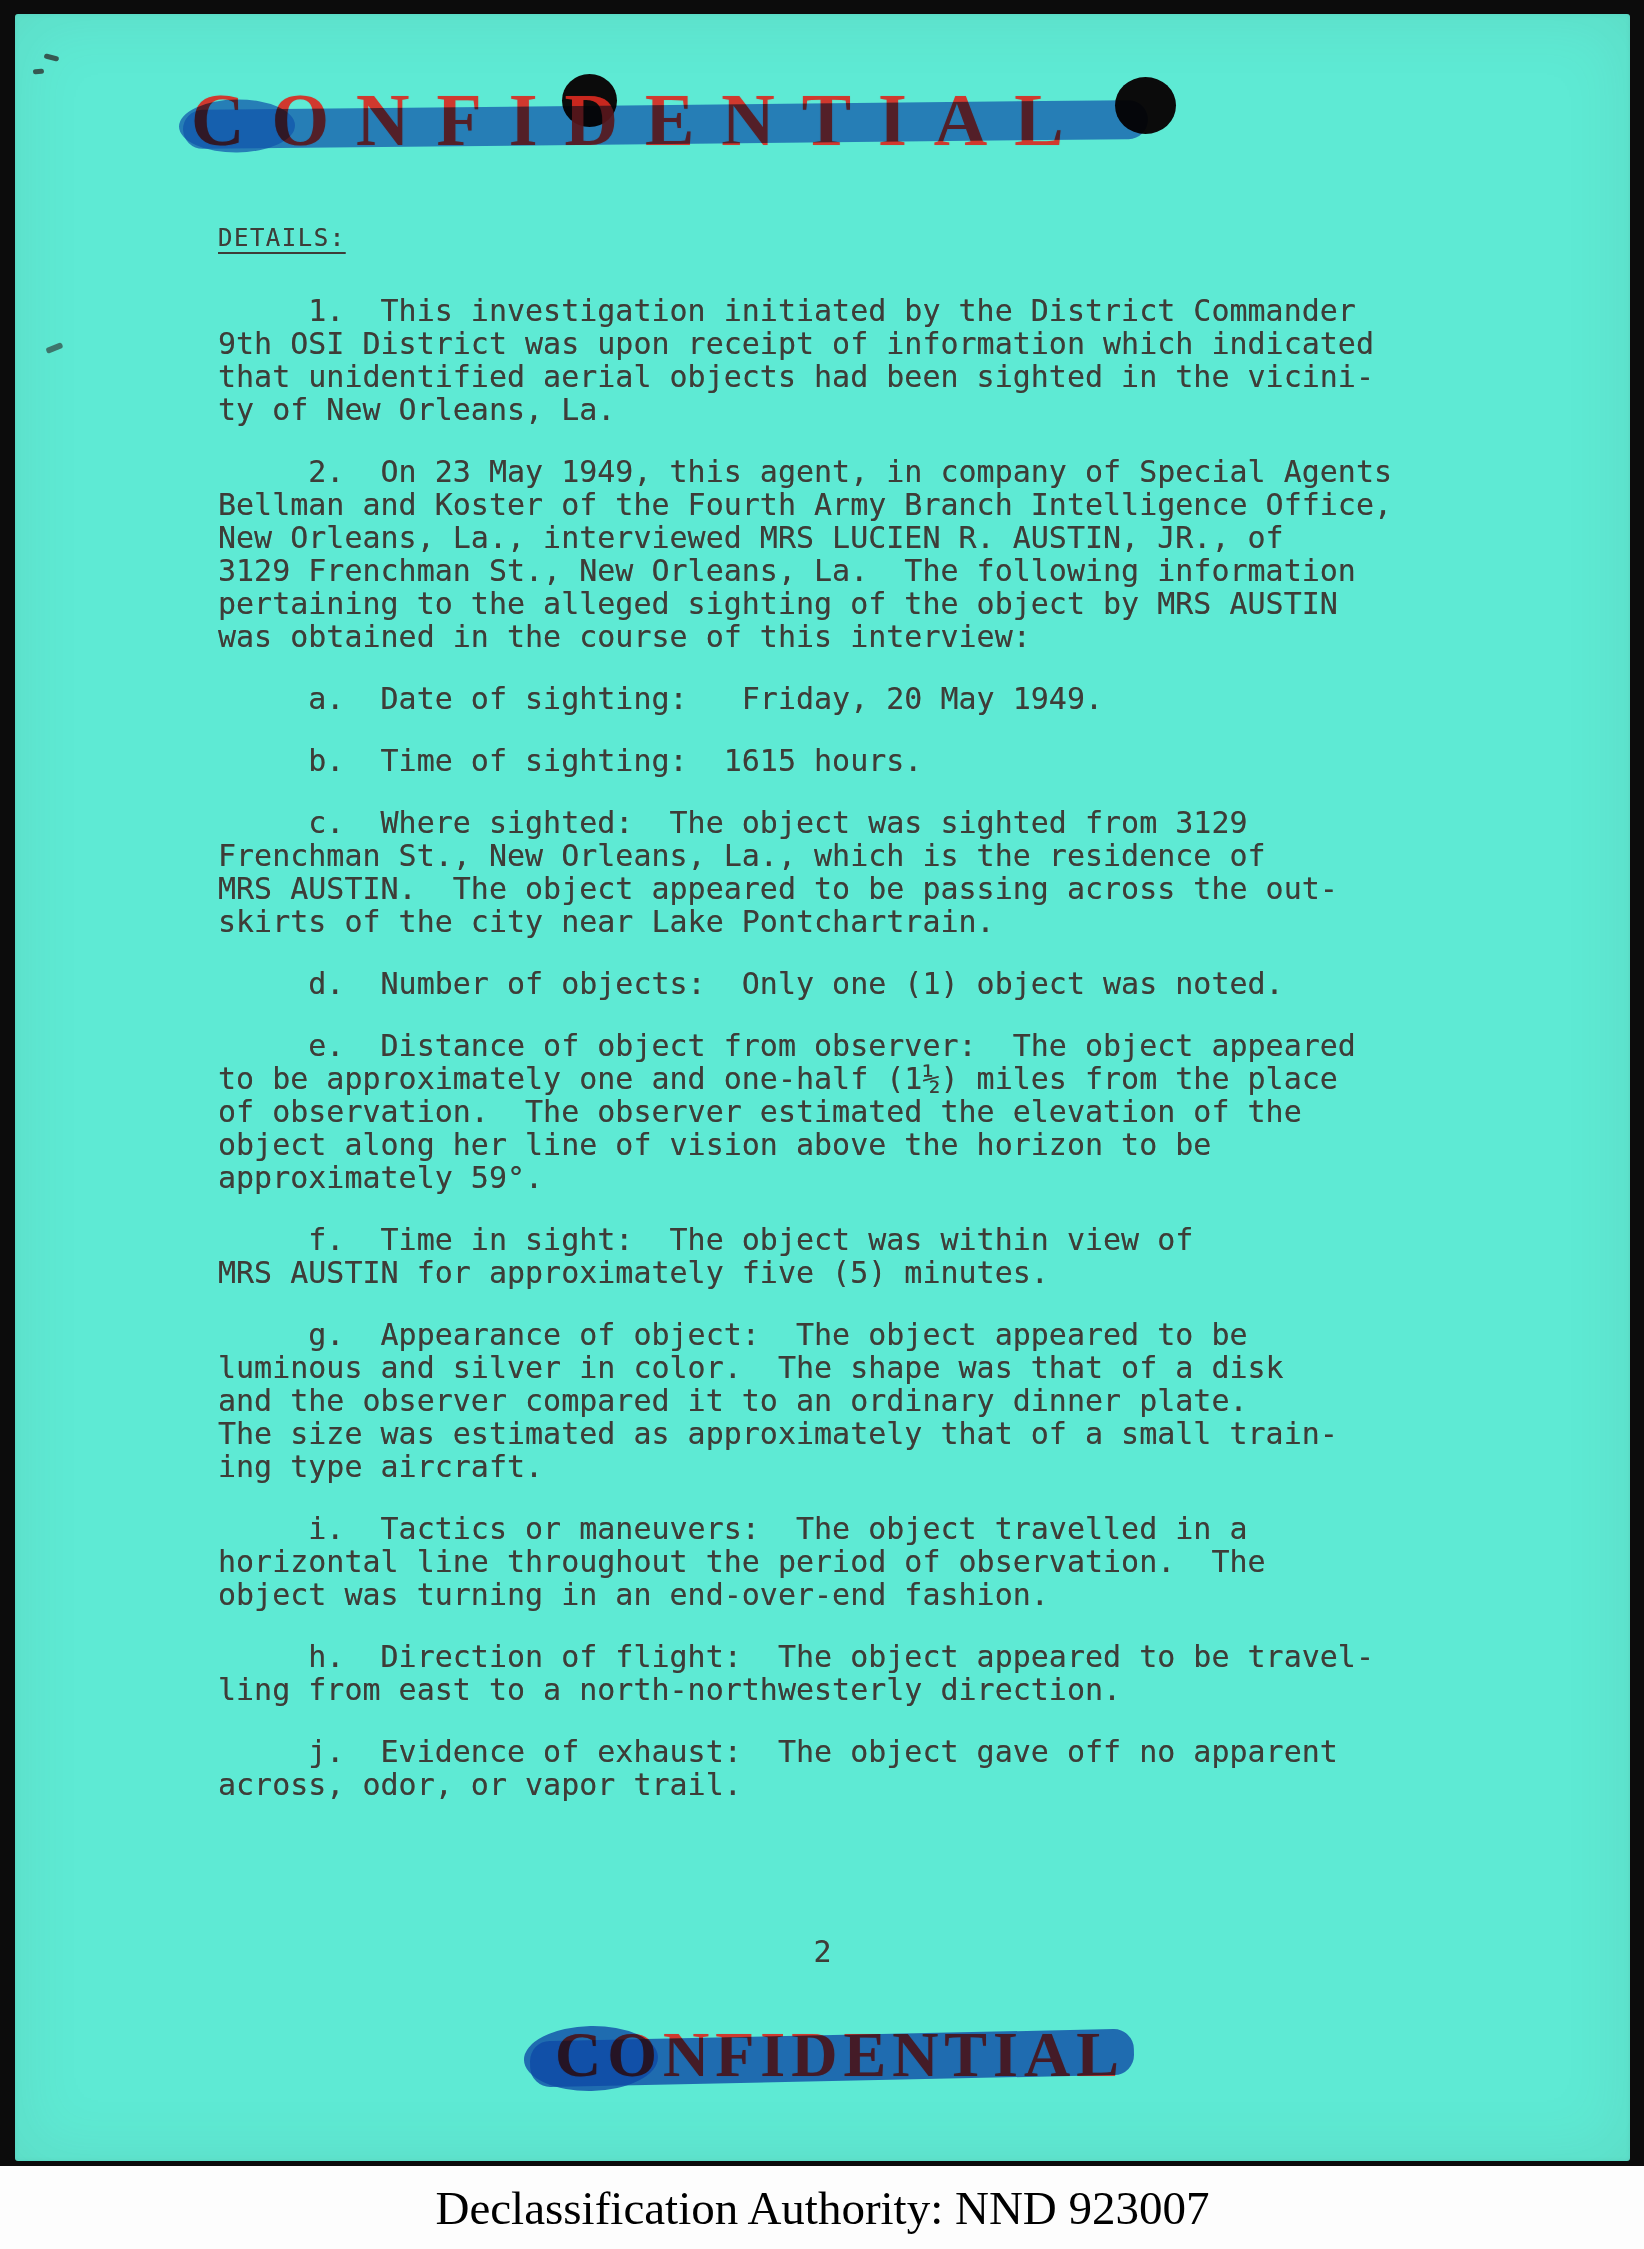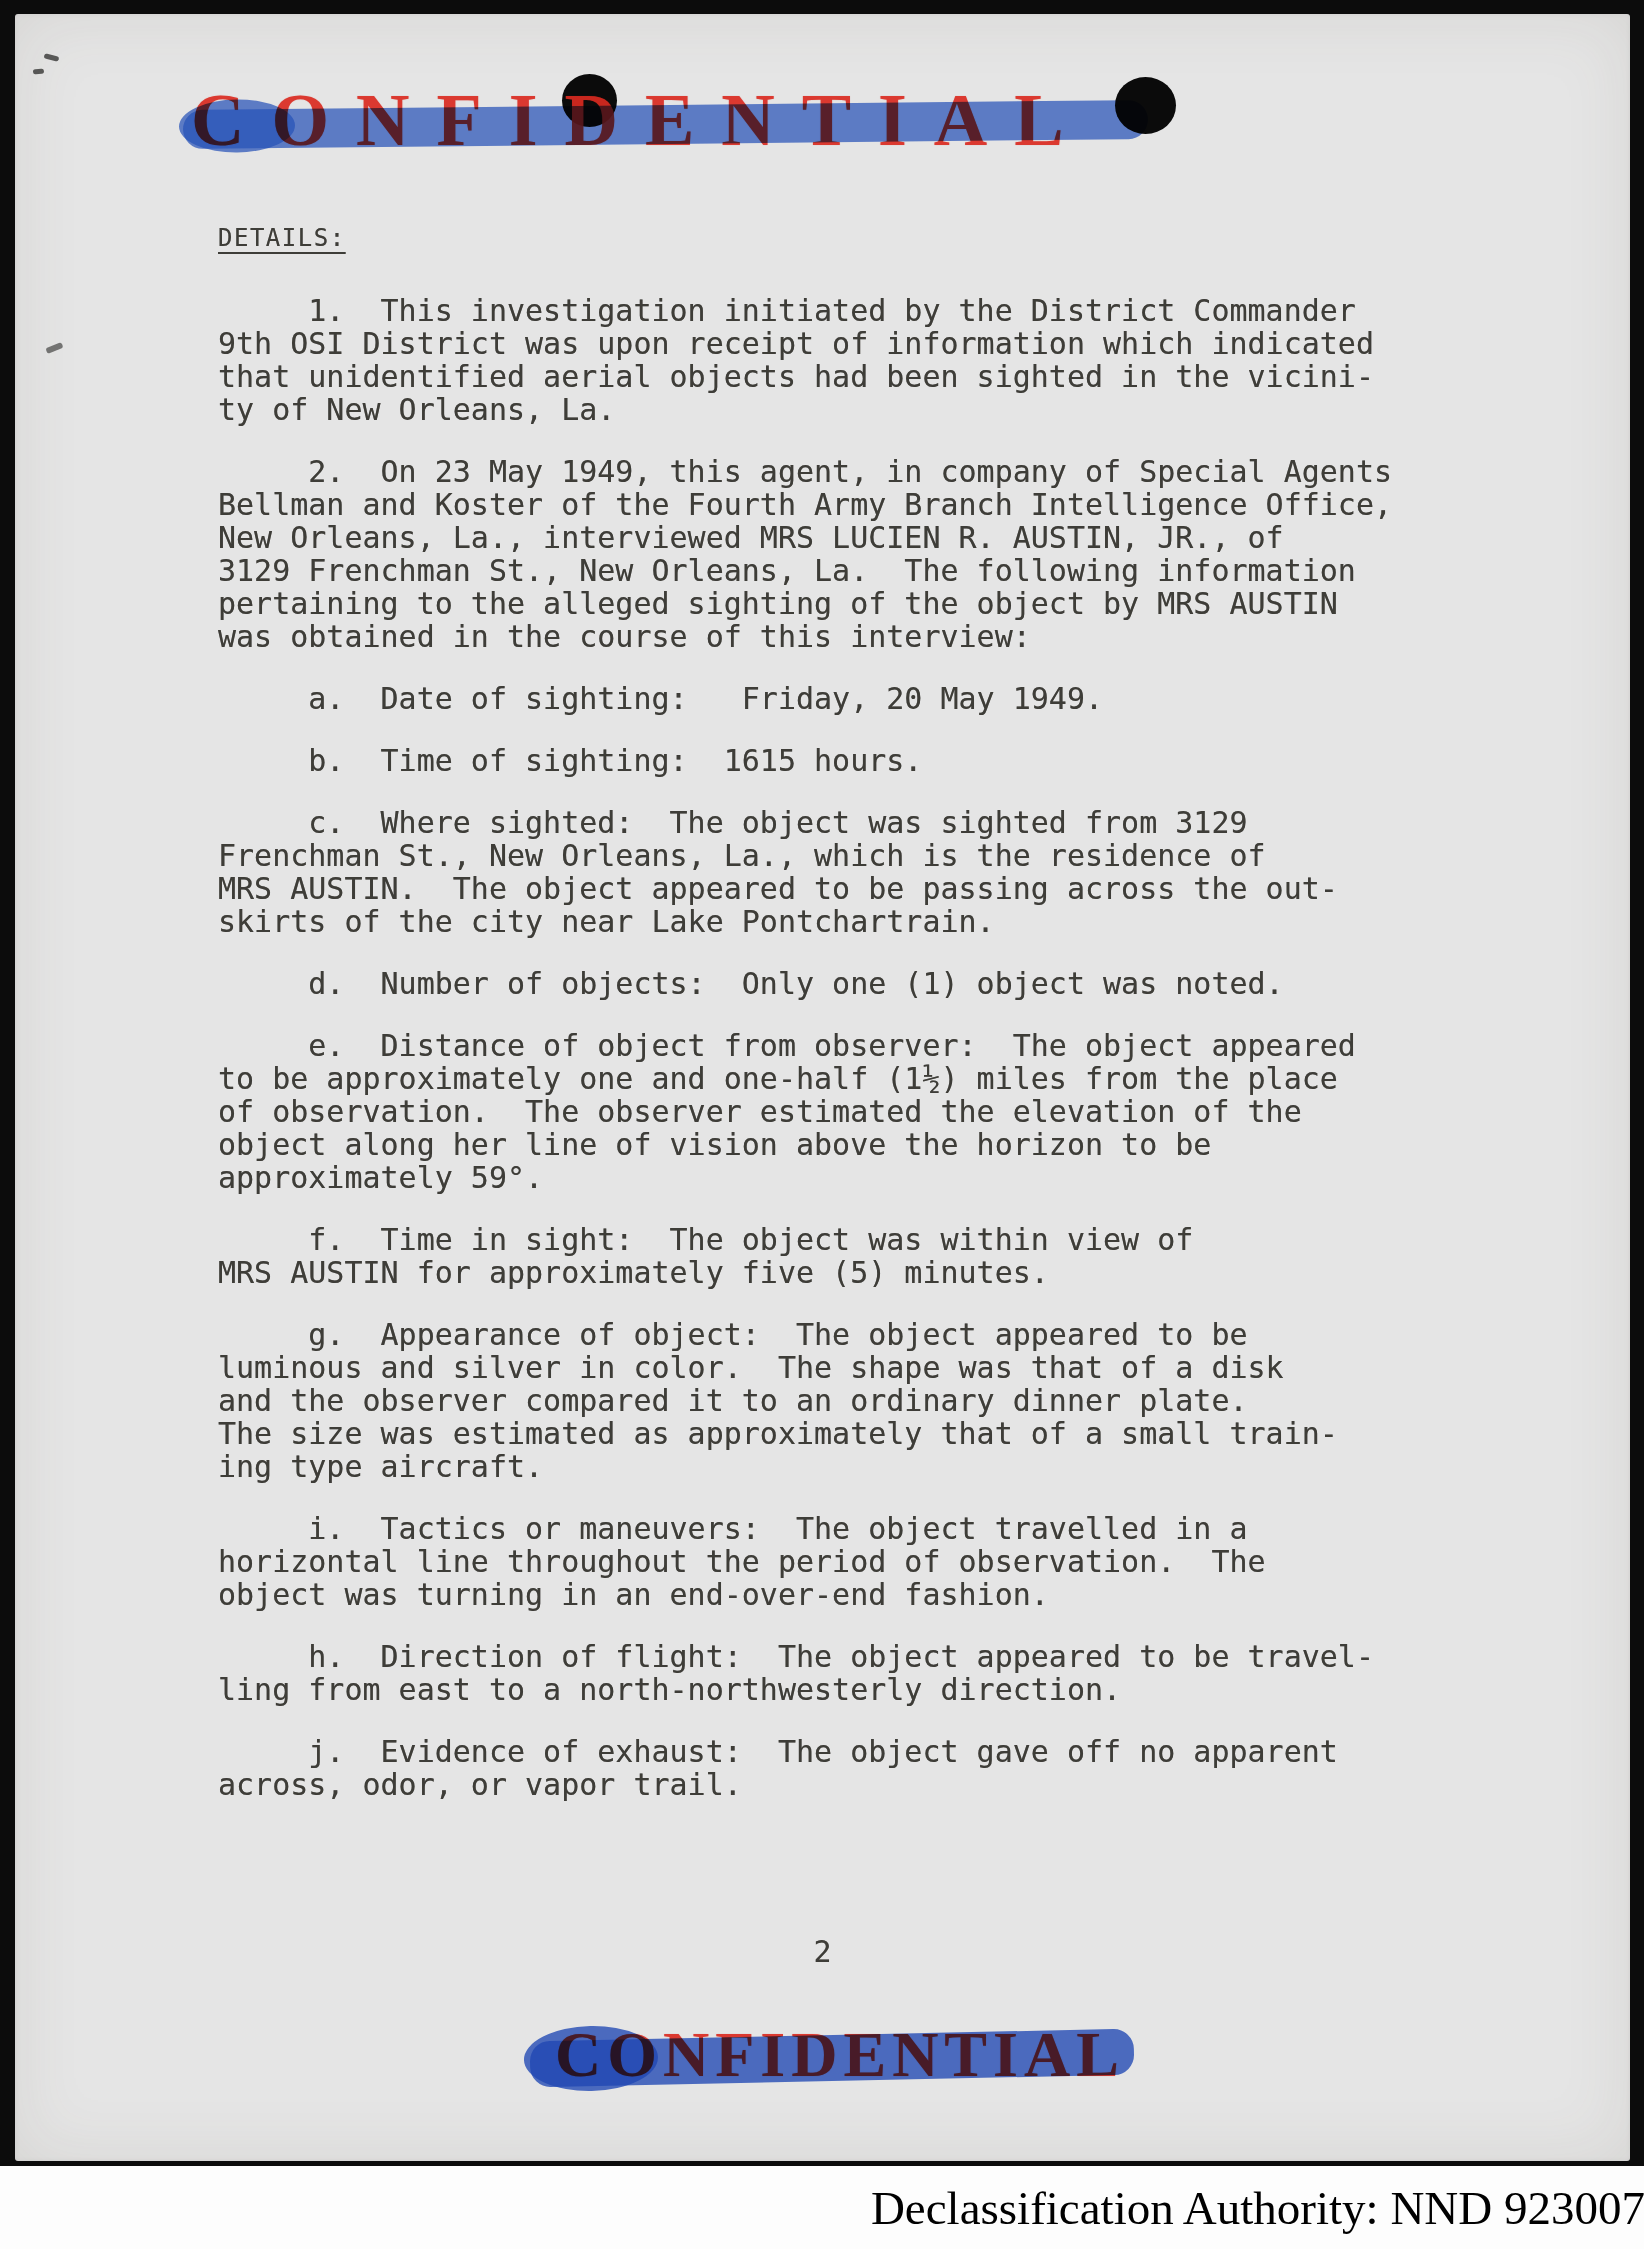--- a/index.html
+++ b/index.html
@@ -7,21 +7,21 @@
     width: 1645px; height: 2250px;
     background: #0c0c0c;
     position: relative;
     overflow: hidden;
     font-family: "DejaVu Sans Mono", "Liberation Mono", monospace;
   }
   .paper {
     position: absolute;
     left: 15px; top: 14px;
     width: 1615px; height: 2147px;
-    background: #e5e5e5;
+    background: #5eead4;
     border-radius: 3px;
     box-shadow: inset 0 0 69px rgba(90,80,60,0.10), inset 0 0 5px rgba(0,0,0,0.06);
   }
   .hole {
     position: absolute;
     background: #0b0b0b;
     border-radius: 50%;
   }
   .hole-left  { left: 547px; top: 60px; width: 55px; height: 53px; }
   .hole-right { left: 1100px; top: 63px; width: 61px; height: 57px; }
@@ -118,21 +118,21 @@
   .artifact-2 { left: 18px;  top: 55px; width: 11px; height: 5.4px; transform: rotate(-6deg); }
   .artifact-3 { left: 31px;  top: 331px; width: 17px; height: 6.4px; transform: rotate(-22deg); opacity: 0.6; }
 
   .footer-strip {
     position: absolute;
     left: 0; right: 0; bottom: 0;
     height: 84px;
     background: #fdfdfd;
     display: flex;
     align-items: center;
-    justify-content: flex-end;
+    justify-content: center;
   }
   .footer-text {
     font-family: "Liberation Serif", "DejaVu Serif", serif;
     font-size: 47px;
     color: #000;
     white-space: nowrap;
   }
 </style>
 </head>
 <body>

